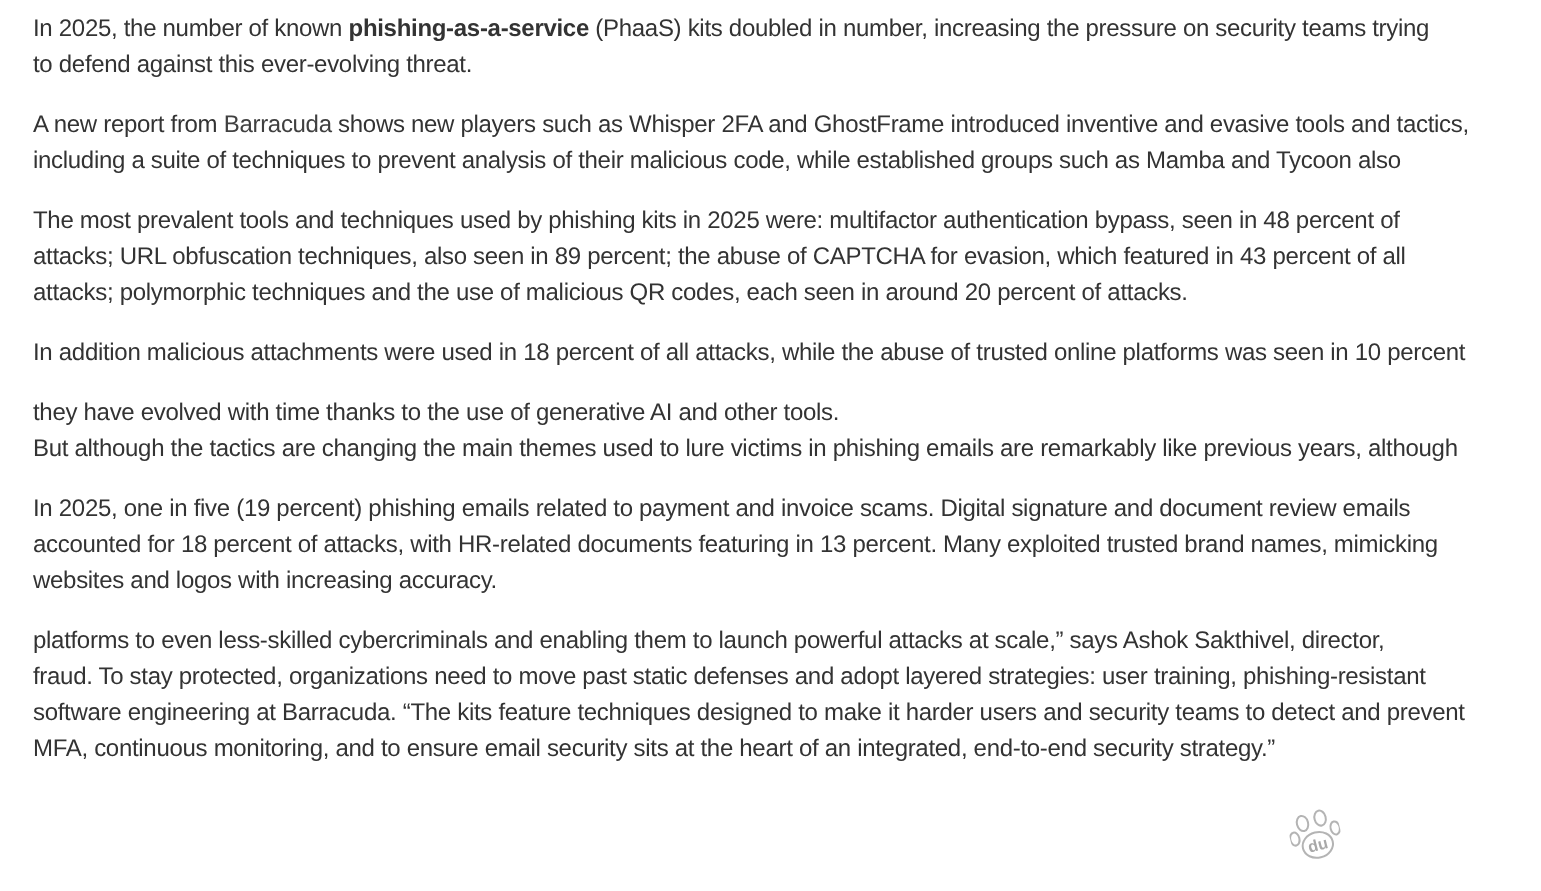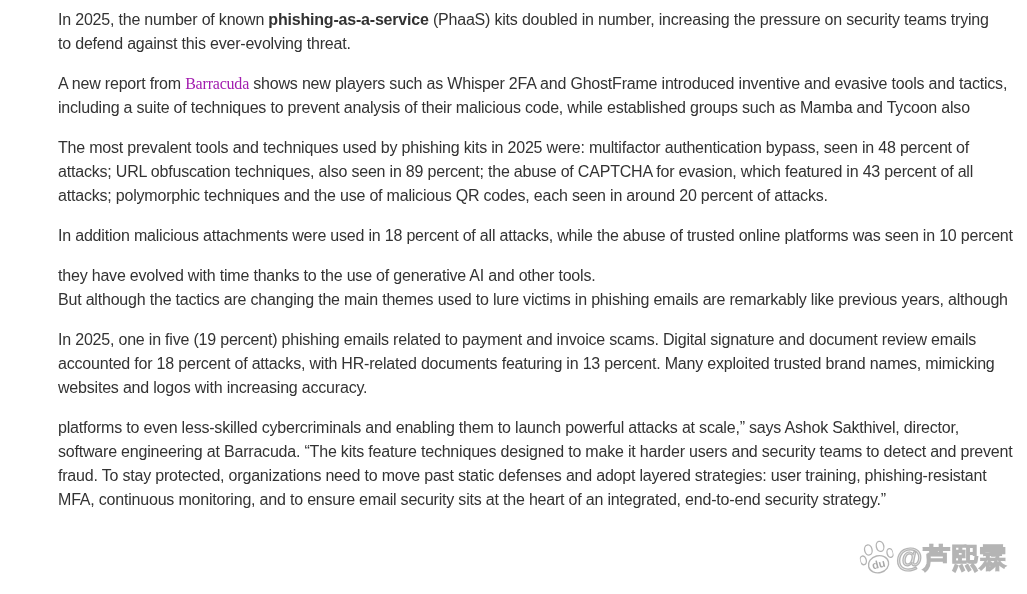--- a/index.html
+++ b/index.html
@@ -17,28 +17,26 @@
   p.para {
     margin: 0 0 16px 0;
     font-size: 16px;
     line-height: 24px;
     letter-spacing: -0.2px;
     color: #333333;
   }
   .line {
     display: block;
     white-space: pre;
-    margin-left: 36px;
   }
   .line strong { font-weight: 700; }
   a.inline-link {
-    color: #a21caf;
+    color: #404040;
     text-decoration: none;
     cursor: pointer;
-    font-family: Liberation Serif, serif;
   }
   .watermark {
     position: absolute;
     left: 860px;
     top: 540px;
     display: flex;
     align-items: center;
     gap: 2px;
     opacity: 0.85;
     pointer-events: none;
@@ -81,31 +79,30 @@
       <span class="line"><span>they have evolved with time thanks to the use of generative AI and other tools.</span></span>
       <span class="line"><span>But although the tactics are changing the main themes used to lure victims in phishing emails are remarkably like previous years, although</span></span>
     </p>
     <p class="para">
       <span class="line"><span>In 2025, one in five (19 percent) phishing emails related to payment and invoice scams. Digital signature and document review emails</span></span>
       <span class="line"><span>accounted for 18 percent of attacks, with HR-related documents featuring in 13 percent. Many exploited trusted brand names, mimicking</span></span>
       <span class="line"><span>websites and logos with increasing accuracy.</span></span>
     </p>
     <p class="para">
       <span class="line"><span>platforms to even less-skilled cybercriminals and enabling them to launch powerful attacks at scale,” says Ashok Sakthivel, director,</span></span>
+      <span class="line"><span>fraud. To stay protected, organizations need to move past static defenses and adopt layered strategies: user training, phishing-resistant</span></span>
       <span class="line"><span>software engineering at Barracuda. “The kits feature techniques designed to make it harder users and security teams to detect and prevent</span></span>
-      <span class="line"><span>fraud. To stay protected, organizations need to move past static defenses and adopt layered strategies: user training, phishing-resistant</span></span>
       <span class="line"><span>MFA, continuous monitoring, and to ensure email security sits at the heart of an integrated, end-to-end security strategy.”</span></span>
     </p>
   </div>
 
 <div class="watermark">
   <svg class="wm-icon" width="34" height="34" viewBox="0 0 100 100" aria-hidden="true">
     <g fill="rgba(255,255,255,0.5)" stroke="#a8a8a8" stroke-width="4">
       <ellipse cx="31" cy="21" rx="11" ry="15"></ellipse>
       <ellipse cx="67" cy="19" rx="11" ry="15"></ellipse>
       <ellipse cx="9" cy="47" rx="9" ry="13"></ellipse>
       <ellipse cx="91" cy="45" rx="9" ry="13"></ellipse>
       <ellipse cx="50" cy="69" rx="30" ry="25"></ellipse>
     </g>
     <text id="wm-icon-label" x="50" y="80" text-anchor="middle" font-size="32" font-weight="bold" fill="#9a9a9a">du</text>
   </svg>
-  <span class="wm-text">@芦熙霖</span>
 </div>
 
 </body></html>

